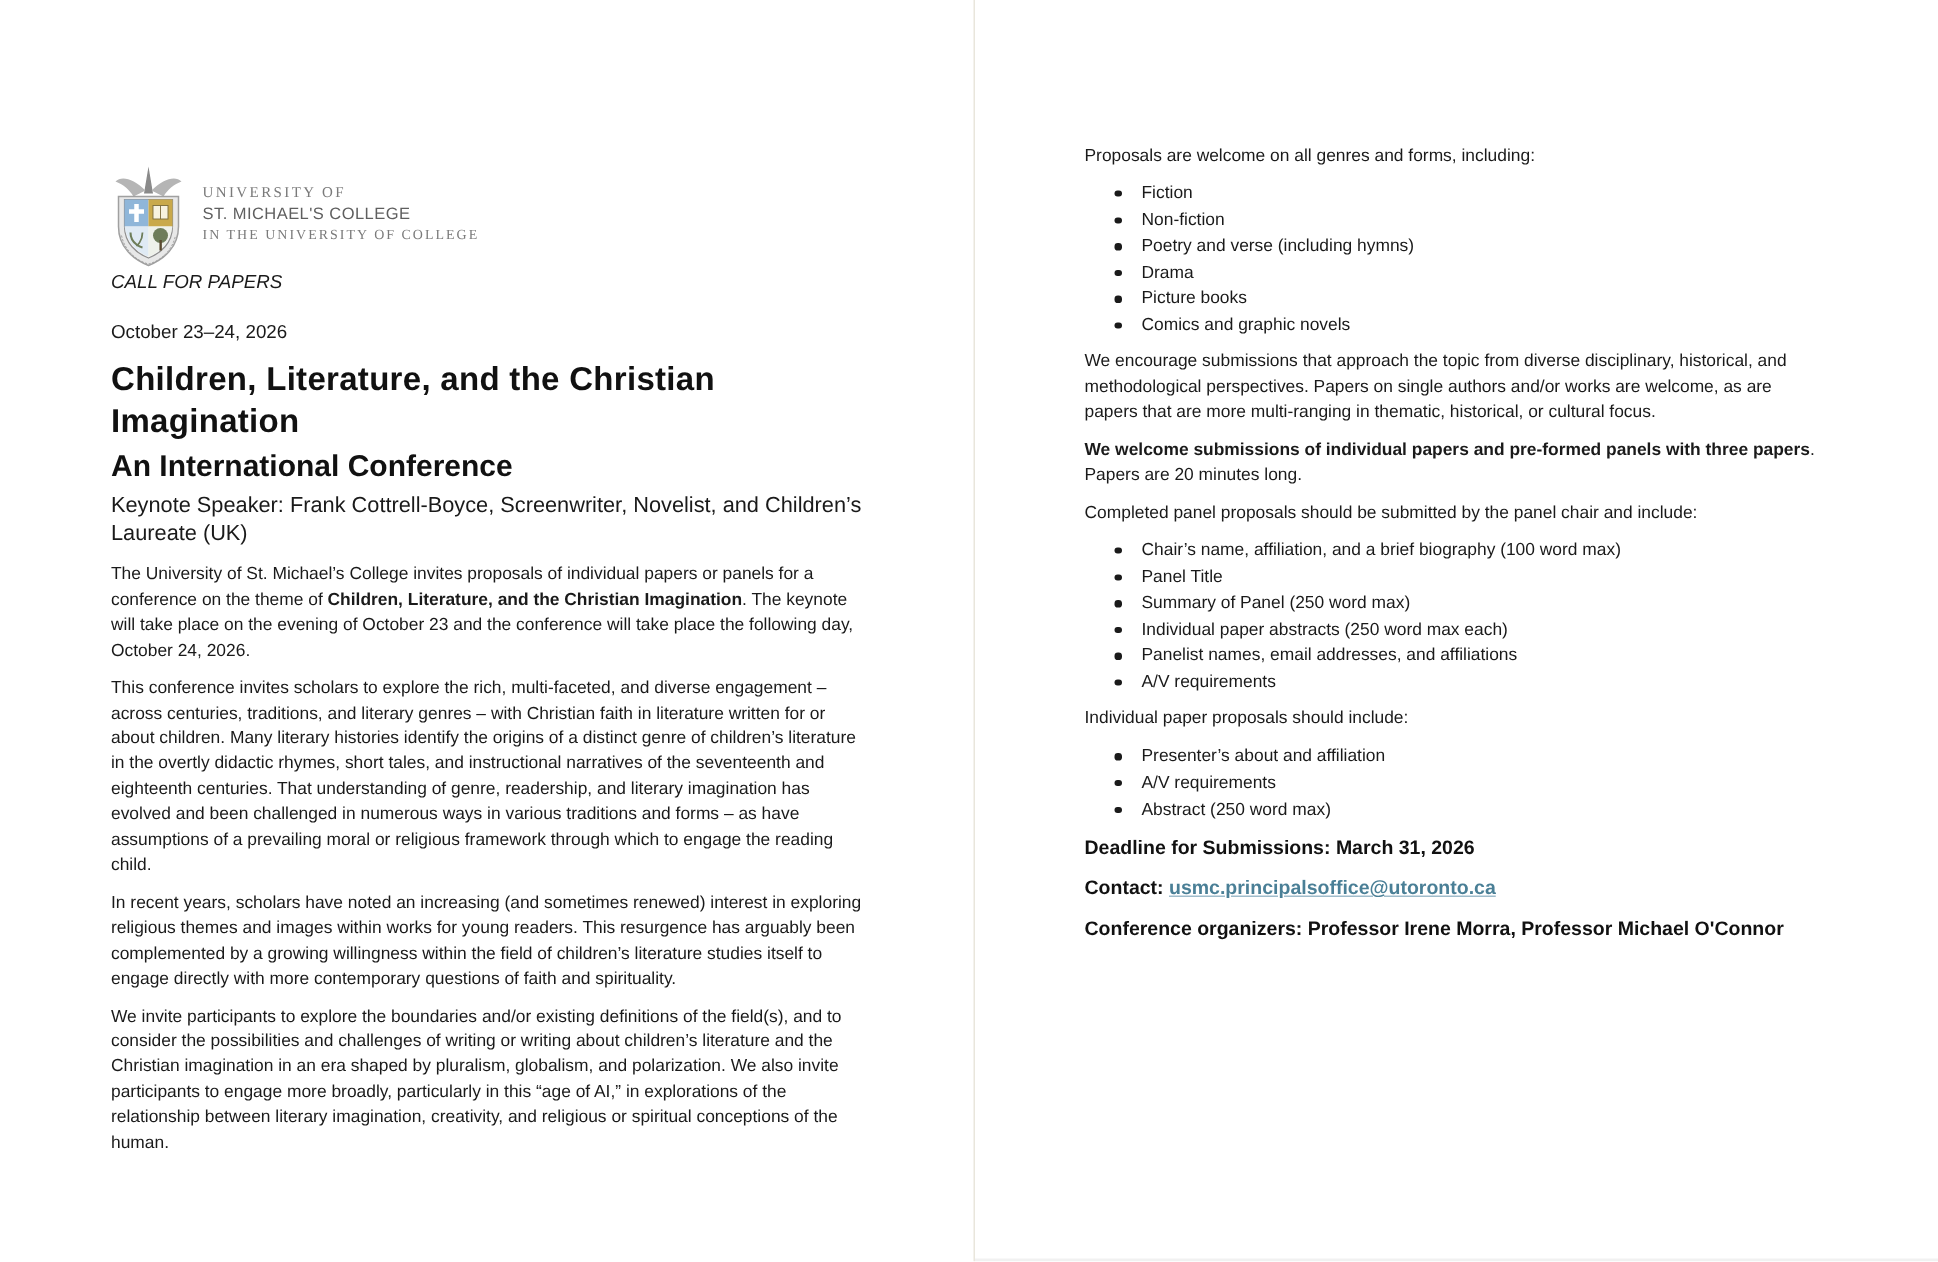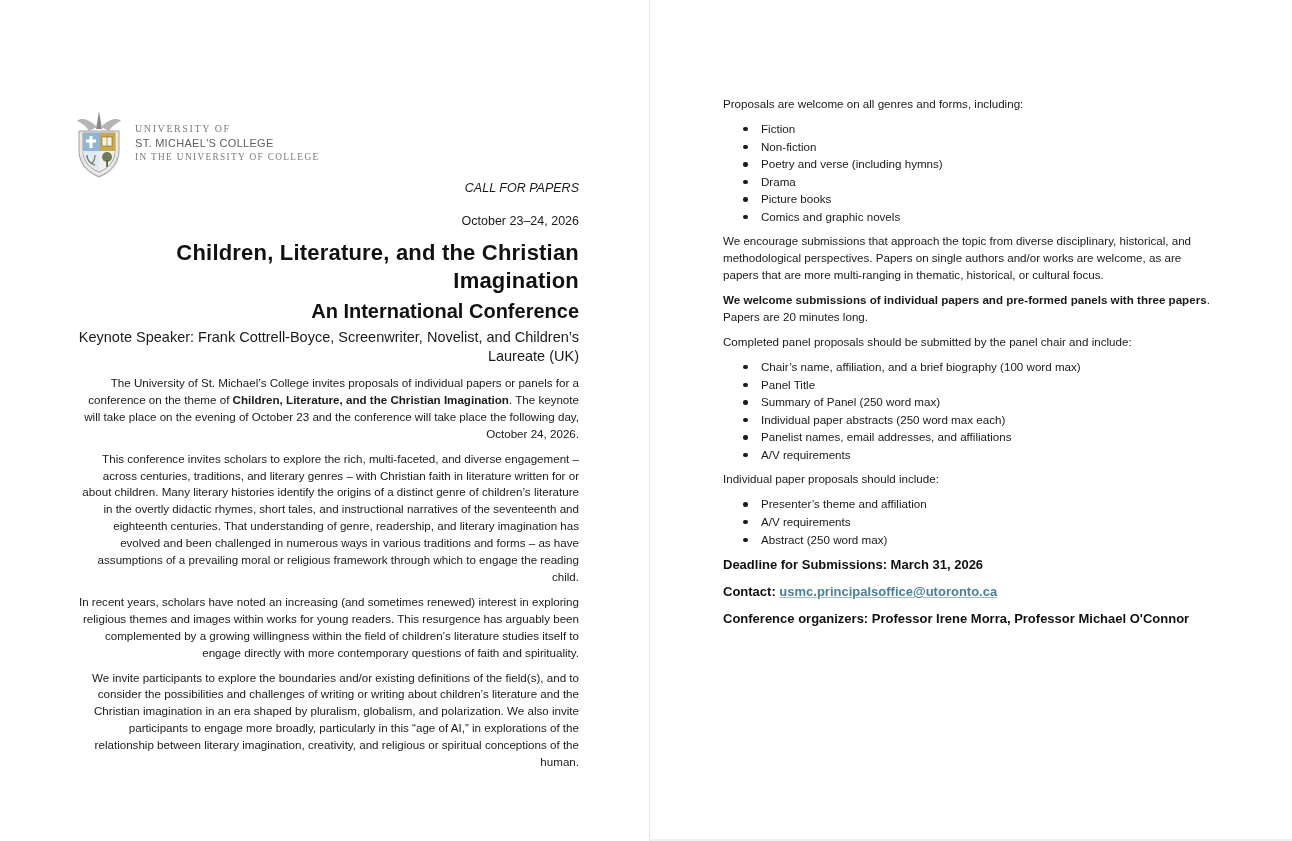--- a/index.html
+++ b/index.html
@@ -18,21 +18,21 @@
 
     
     .logo { position: absolute; left: 73px; top: 74px; width: 260px; height: 74px; display: flex; align-items: center; margin-top: 32px; }
     .crest { width: 52px; height: 72px; flex: 0 0 52px; }
     .logo-text { margin-left: 10px; color: #6d6d6d; display: flex; flex-direction: column; }
     .logo-line1 { font-family: "Liberation Serif", "DejaVu Serif", serif; font-size: 10px; letter-spacing: 1.6px; line-height: 11px; color: #7a7a7a; }
     .logo-line2 { font-family: Liberation Sans, sans-serif; font-size: 11px; letter-spacing: 0.3px; line-height: 18px; color: #5f5f5f; }
     .logo-line3 { font-family: "Liberation Serif", "DejaVu Serif", serif; font-size: 9.3px; letter-spacing: 1.35px; line-height: 11px; color: #7a7a7a; }
 
     
-    .left-content { position: absolute; left: 74px; top: 180px; width: 505px; text-align: right; }
+    .left-content { position: absolute; left: 74px; top: 180px; width: 505px; }
     .cfp { font-style: italic; font-size: 12.5px; line-height: 17px; color: #1a1a1a; }
     .dates { font-size: 12.5px; line-height: 17px; margin-top: 16px; }
     .title { font-size: 22px; font-weight: bold; line-height: 28px; margin-top: 9px; letter-spacing: 0.2px; color: #111; }
     .subtitle { font-size: 20px; font-weight: bold; line-height: 20px; margin-top: 6px; color: #111; }
     .keynote { font-size: 14.5px; line-height: 19px; margin-top: 7px; color: #1a1a1a; }
     .para { font-size: 11.6px; line-height: 16.9px; margin-top: 8px; color: #1a1a1a; }
     .para b { font-weight: bold; }
 
     
     .right-content { position: absolute; left: 73px; top: 96px; width: 495px; }
@@ -133,21 +133,21 @@
         <li>Chair’s name, affiliation, and a brief biography (100 word max)</li>
         <li>Panel Title</li>
         <li>Summary of Panel (250 word max)</li>
         <li>Individual paper abstracts (250 word max each)</li>
         <li>Panelist names, email addresses, and affiliations</li>
         <li>A/V requirements</li>
       </ul>
 
       <p class="rp">Individual paper proposals should include:</p>
       <ul class="bullets">
-        <li>Presenter’s theme and affiliation</li>
+        <li>Presenter’s about and affiliation</li>
         <li>A/V requirements</li>
         <li>Abstract (250 word max)</li>
       </ul>
 
       <p class="bold-line">Deadline for Submissions: March 31, 2026</p>
       <p class="bold-line mt6" style="margin-top:10px;">
         <span>Contact: </span><a class="link" href="mailto:usmc.principalsoffice@utoronto.ca">usmc.principalsoffice@utoronto.ca</a>
       </p>
       <p class="bold-line" style="margin-top:10px;">Conference organizers: Professor Irene Morra, Professor Michael O'Connor</p>
     </div>

